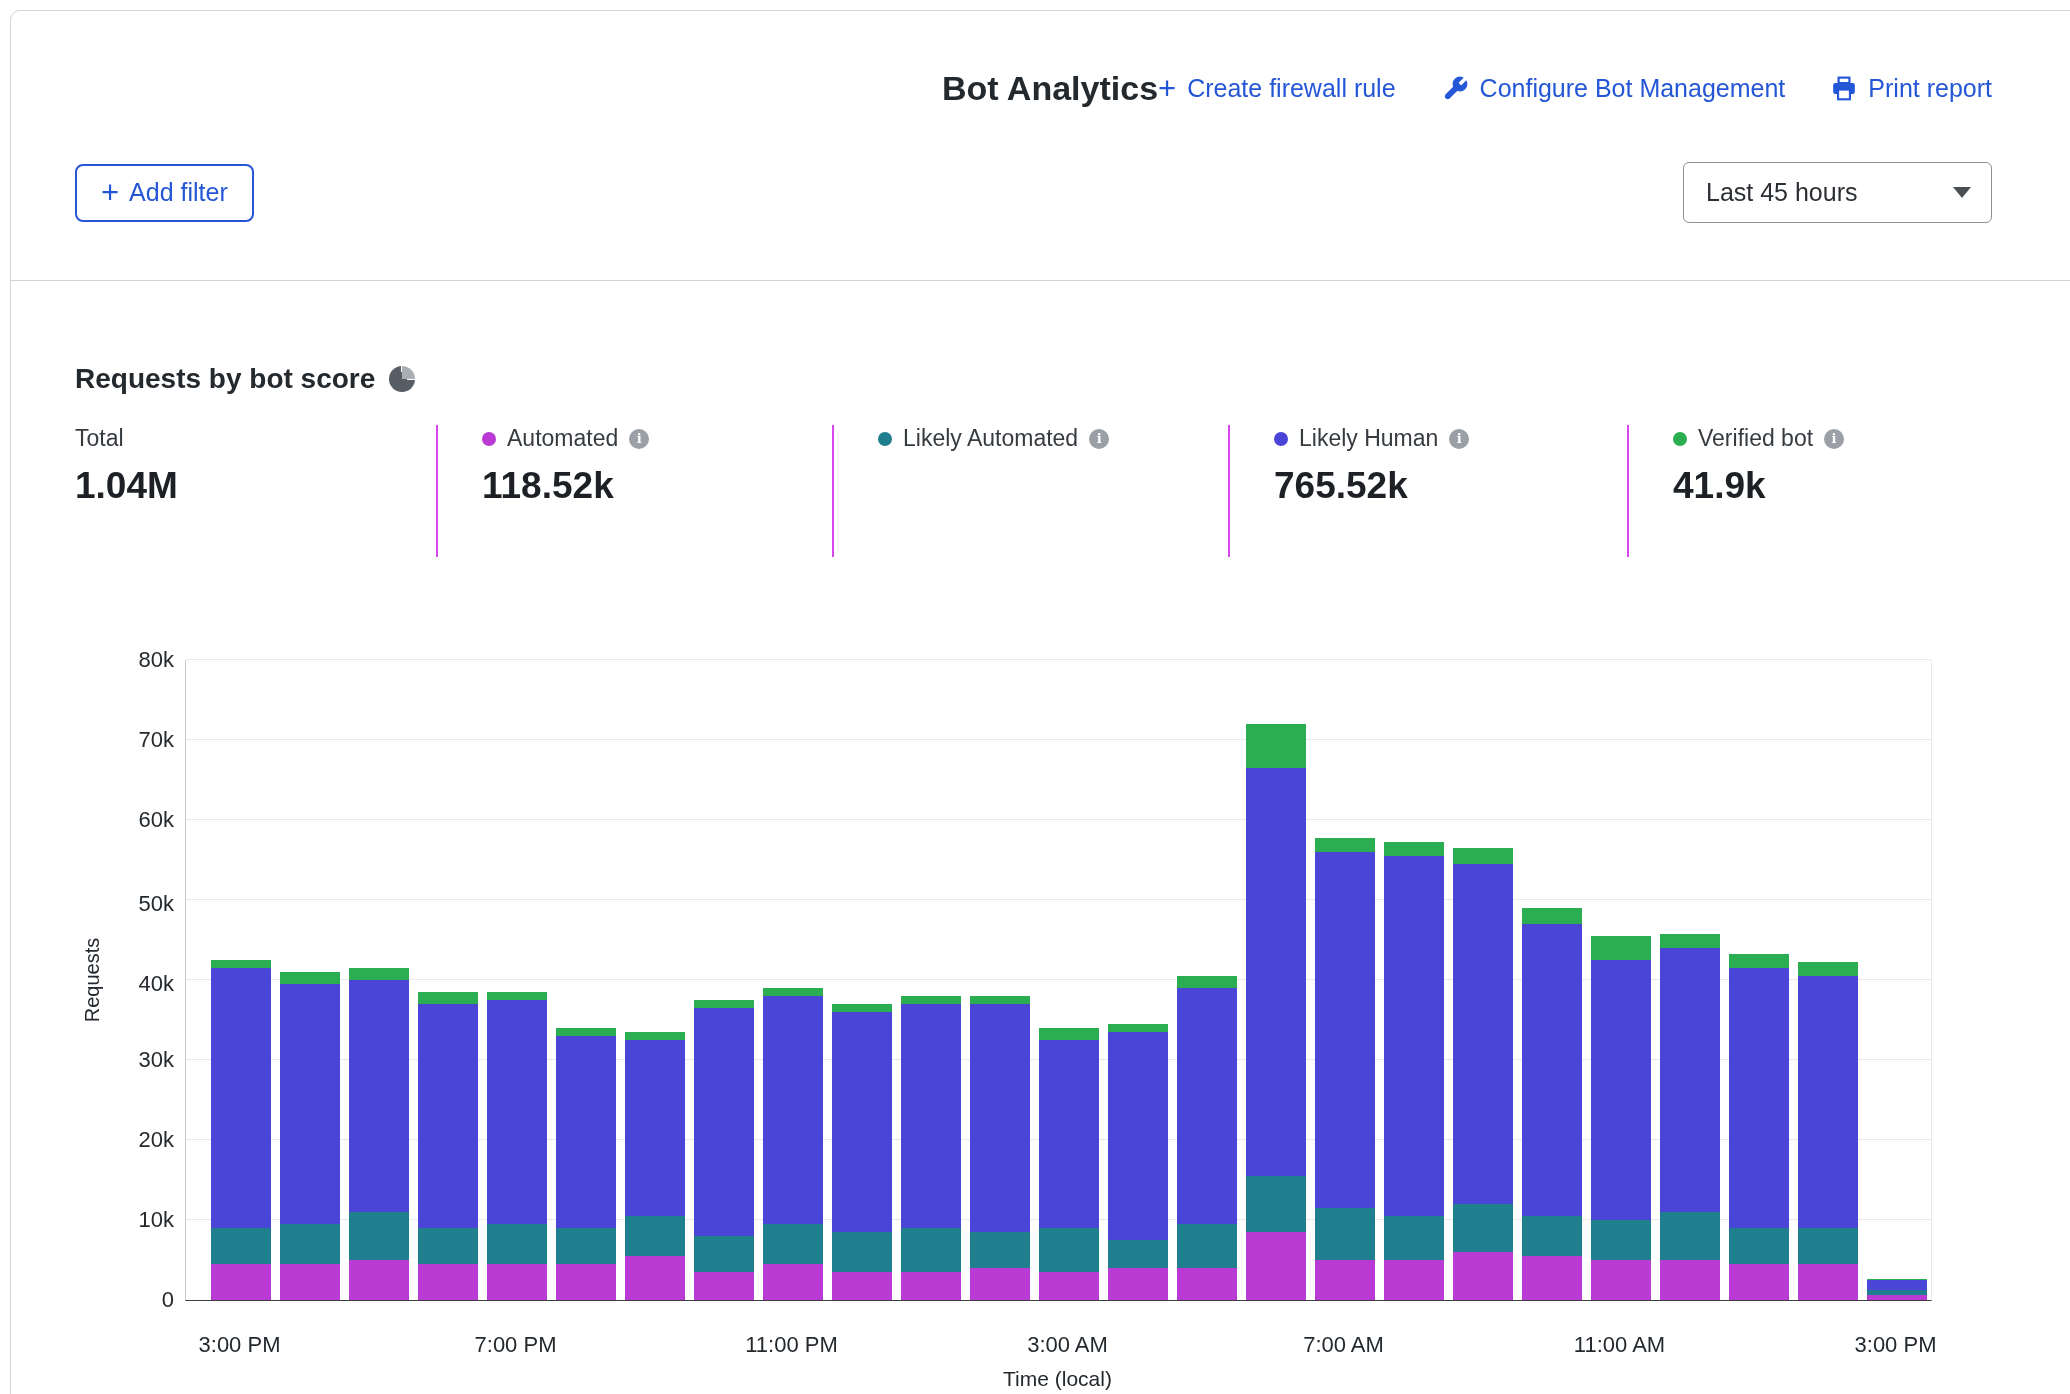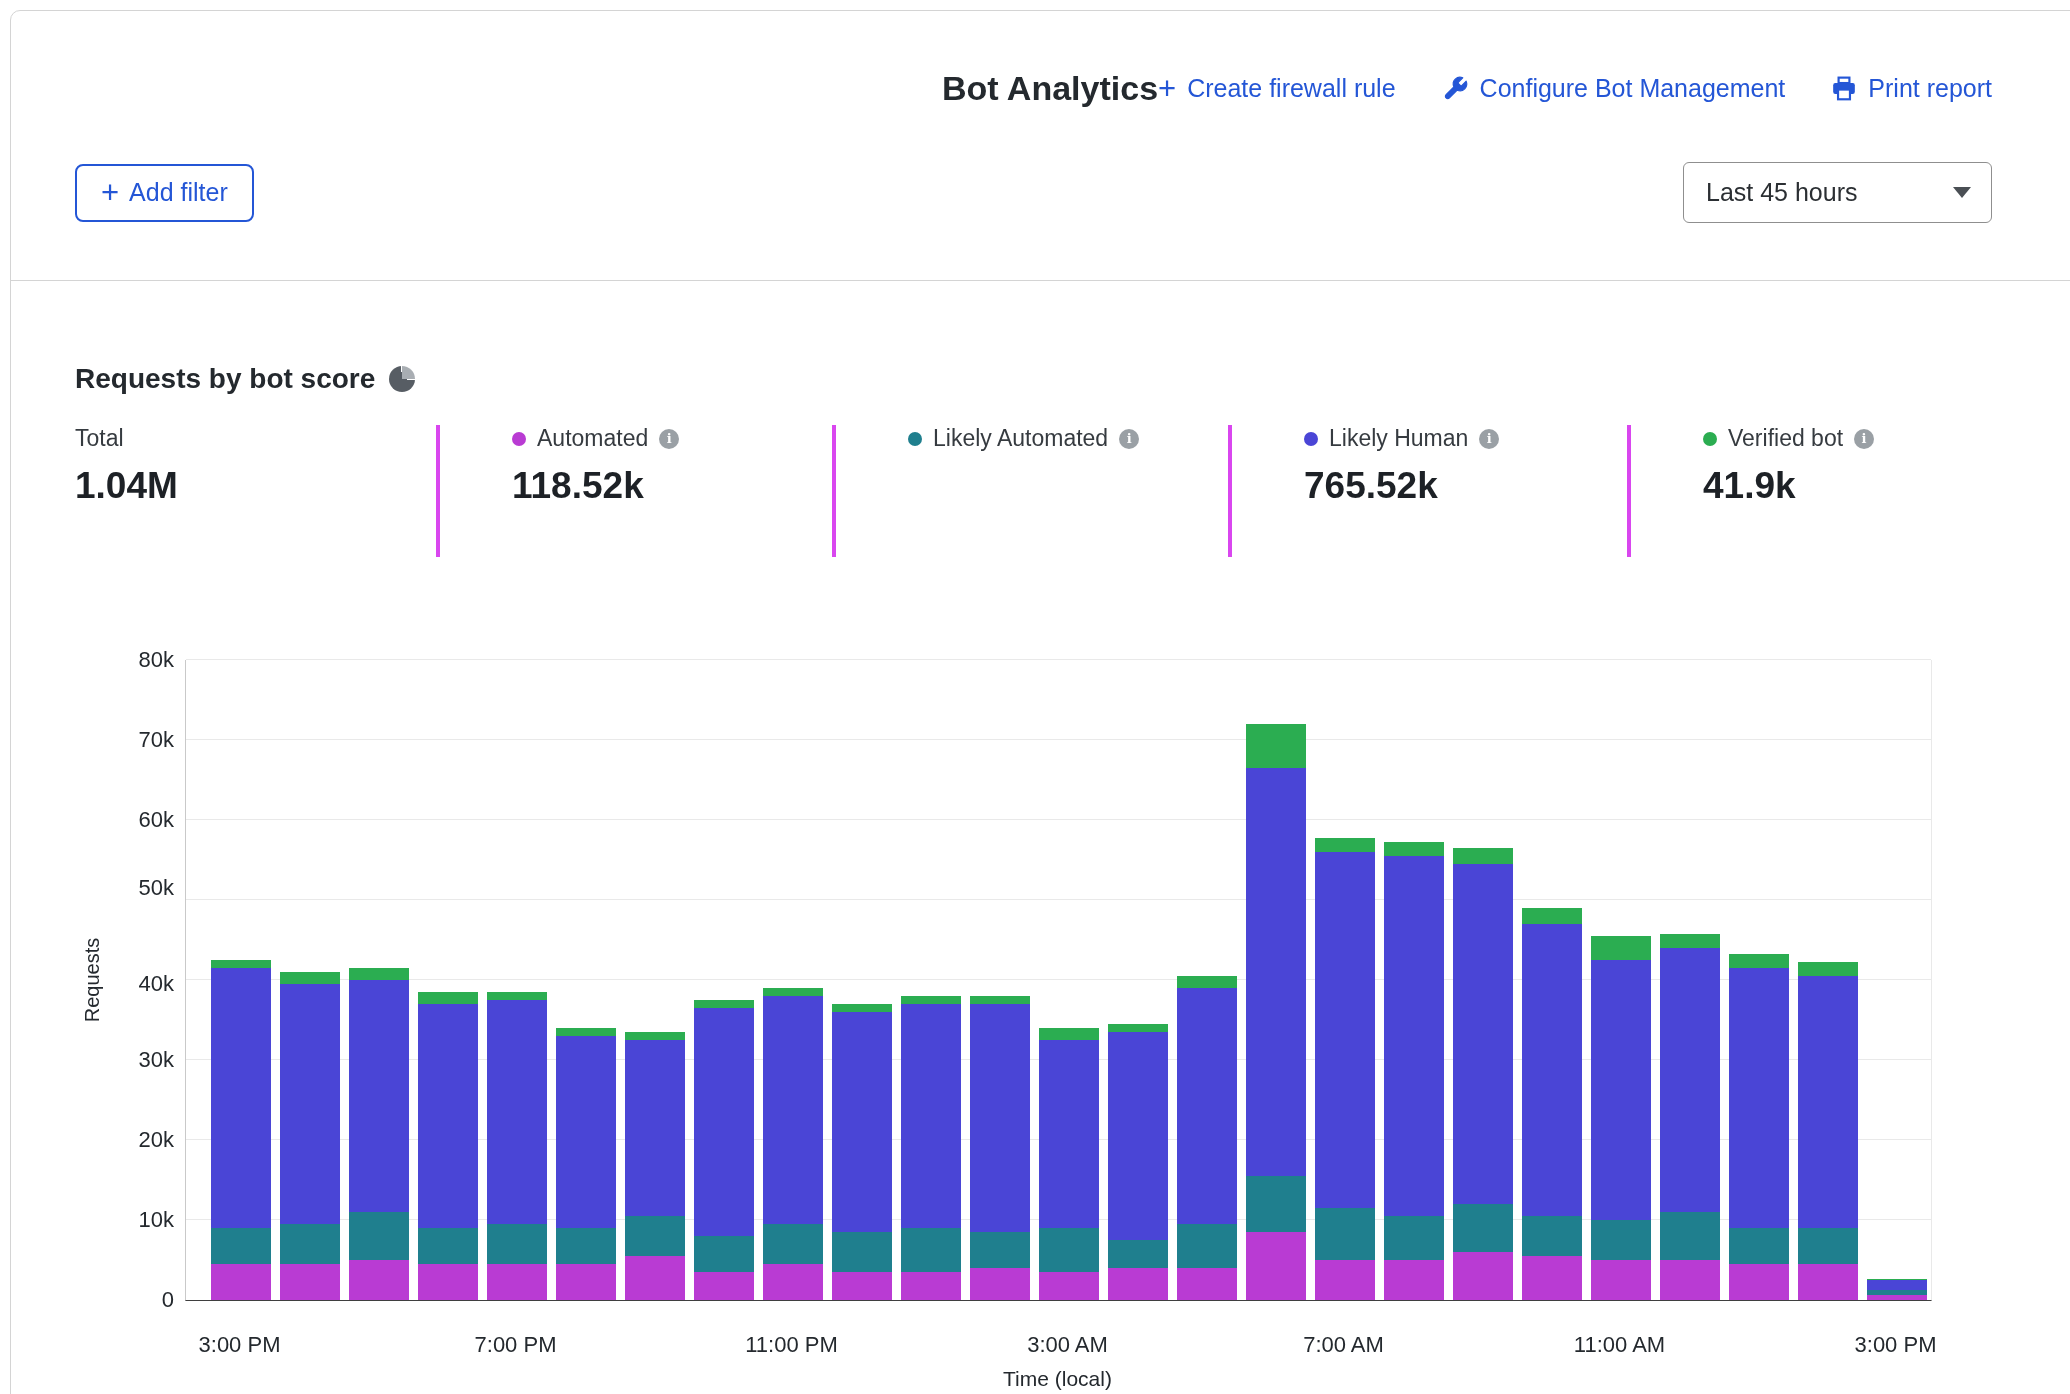--- a/index.html
+++ b/index.html
@@ -42,21 +42,21 @@
   }
   
   .section-title-row{margin:82px 0 0 64px;display:flex;align-items:center;gap:14px;}
   .section-title{font-size:28px;font-weight:700;color:#24292e;}
   .pie-icon{
     width:26px;height:26px;border-radius:50%;
     background:conic-gradient(#a9aeb3 0deg 88deg,#ffffff 88deg 96deg,#575d64 96deg 356deg,#ffffff 356deg 360deg);
   }
   
   .stats{display:flex;margin:30px 0 0 64px;}
-  .stat{box-sizing:border-box;padding-left:72px;border-left:4px solid #d946ef;min-height:132px;}
+  .stat{box-sizing:border-box;padding-left:44px;border-left:2px solid #d946ef;min-height:132px;}
   .stat:first-child{padding-left:0;border-left:none;}
   .stat-label-row{display:flex;align-items:center;gap:11px;font-size:23px;color:#363b40;}
   .stat-dot{width:14px;height:14px;border-radius:50%;background:#888;flex:none;}
   .info-icon{
     width:20px;height:20px;border-radius:50%;background:#9aa0a5;color:#fff;
     font-size:13px;font-weight:700;display:flex;align-items:center;justify-content:center;
     font-family:"DejaVu Serif",serif;flex:none;cursor:pointer;
   }
   .stat-value{font-size:37px;font-weight:700;color:#1d2126;margin-top:13px;}
   
@@ -181,21 +181,21 @@
     </div>
   </div>
 
   <div class="y-axis-title">Requests</div>
   <div class="y-axis" id="y-axis">
       <div class="y-tick-label" style="bottom: 0px;">0</div>
       <div class="y-tick-label" style="bottom: 80px;">10k</div>
       <div class="y-tick-label" style="bottom: 160px;">20k</div>
       <div class="y-tick-label" style="bottom: 240px;">30k</div>
       <div class="y-tick-label" style="bottom: 316px;">40k</div>
-      <div class="y-tick-label" style="bottom: 412px;">50k</div>
+      <div class="y-tick-label" style="bottom: 396px;">50k</div>
       <div class="y-tick-label" style="bottom: 480px;">60k</div>
       <div class="y-tick-label" style="bottom: 560px;">70k</div>
       <div class="y-tick-label" style="bottom: 640px;">80k</div>
     </div>
   <div class="plot" id="plot">
       <div class="gridline" style="bottom: 80px;"></div>
       <div class="gridline" style="bottom: 160px;"></div>
       <div class="gridline" style="bottom: 240px;"></div>
       <div class="gridline" style="bottom: 320px;"></div>
       <div class="gridline" style="bottom: 400px;"></div>

